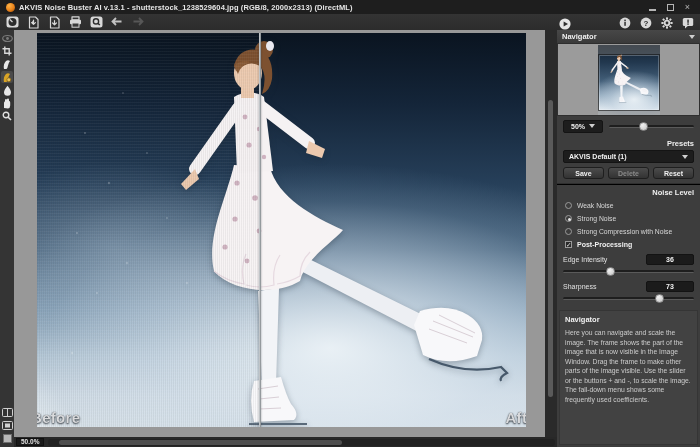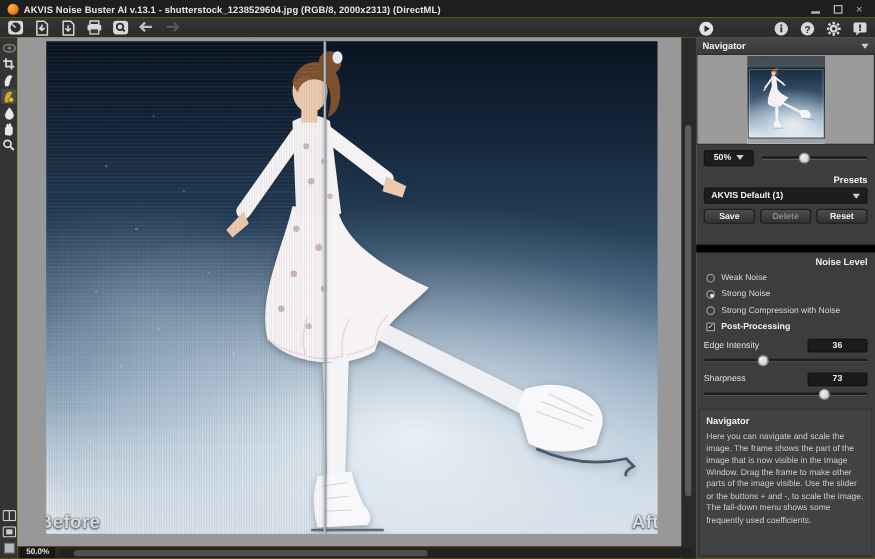--- a/index.html
+++ b/index.html
@@ -1,18 +1,18 @@
 <!DOCTYPE html>
 <html><head>
 <meta charset="utf-8">
 <style>
   * { margin:0; padding:0; box-sizing:border-box; }
   html,body { width:700px; height:447px; overflow:hidden; background:#1a1a1a;
     font-family:"Liberation Sans", sans-serif; }
-  .window { position:relative; width:700px; height:447px; background:#eab308; }
+  .window { position:relative; width:700px; height:447px; background:#ffffff; }
 
   
   .titlebar { position:absolute; left:0; top:0; width:700px; height:14px;
     background:#1e1e1e; display:flex; align-items:center; padding:0 6px; gap:4px; }
   .applogo { width:9px; height:9px; border-radius:50%;
     background:radial-gradient(circle at 35% 30%, #ffb347 0%, #e8821a 55%, #9c4a08 100%); flex:0 0 auto; }
   .title-text { color:#e6e6e6; font-size:7.5px; font-weight:bold; white-space:nowrap;
     overflow:hidden; letter-spacing:.1px; }
   .win-controls { margin-left:auto; display:flex; gap:11px; align-items:center; padding-right:4px; }
   .wc { color:#b5b5b5; font-size:9px; line-height:9px; cursor:default; }
@@ -99,21 +99,21 @@
   .sec-label { font-size:7.5px; font-weight:bold; color:#f0f0f0; padding:3px 6px 2px;text-align:right; }
   .presets-wrap { padding:0 6px; }
   .preset-select { height:13px; background:#1d1d1d; border:1px solid #141414; border-radius:2px;
     display:flex; align-items:center; padding:0 5px; color:#f2f2f2; font-size:7px; font-weight:bold; }
   .btn-row { display:flex; gap:4px; padding:4px 6px 5px; }
   .btn { flex:1; height:12px; background:linear-gradient(#4c4c4c,#333); border:1px solid #1e1e1e;
     border-radius:3px; color:#f0f0f0; font-size:7px; font-weight:bold; display:flex;
     align-items:center; justify-content:center; }
   .btn.disabled { color:#8a8a8a; }
 
-  .section { border-top:6px solid #000000; box-shadow:0 -1px 0 #2f2f2f;margin-top:12px; }
+  .section { border-top:1px solid #000000; box-shadow:0 -1px 0 #2f2f2f; }
   .radio-row { display:flex; align-items:center; gap:5px; padding:3px 8px; }
   .radio { width:7px; height:7px; border-radius:50%; border:1px solid #9a9a9a; position:relative; flex:0 0 auto; }
   .radio.checked::after { content:""; position:absolute; left:1.5px; top:1.5px; width:3px; height:3px;
     border-radius:50%; background:#e8e8e8; }
   .radio-label { font-size:6.8px; color:#d8d8d8; }
   .check-row { display:flex; align-items:center; gap:5px; padding:3px 8px 4px; }
   .checkbox { width:7px; height:7px; border:1px solid #9a9a9a; background:#2a2a2a; color:#e8e8e8;
     font-size:6.5px; line-height:6px; text-align:center; flex:0 0 auto; }
   .check-label { font-size:7px; font-weight:bold; color:#f0f0f0; }
 

